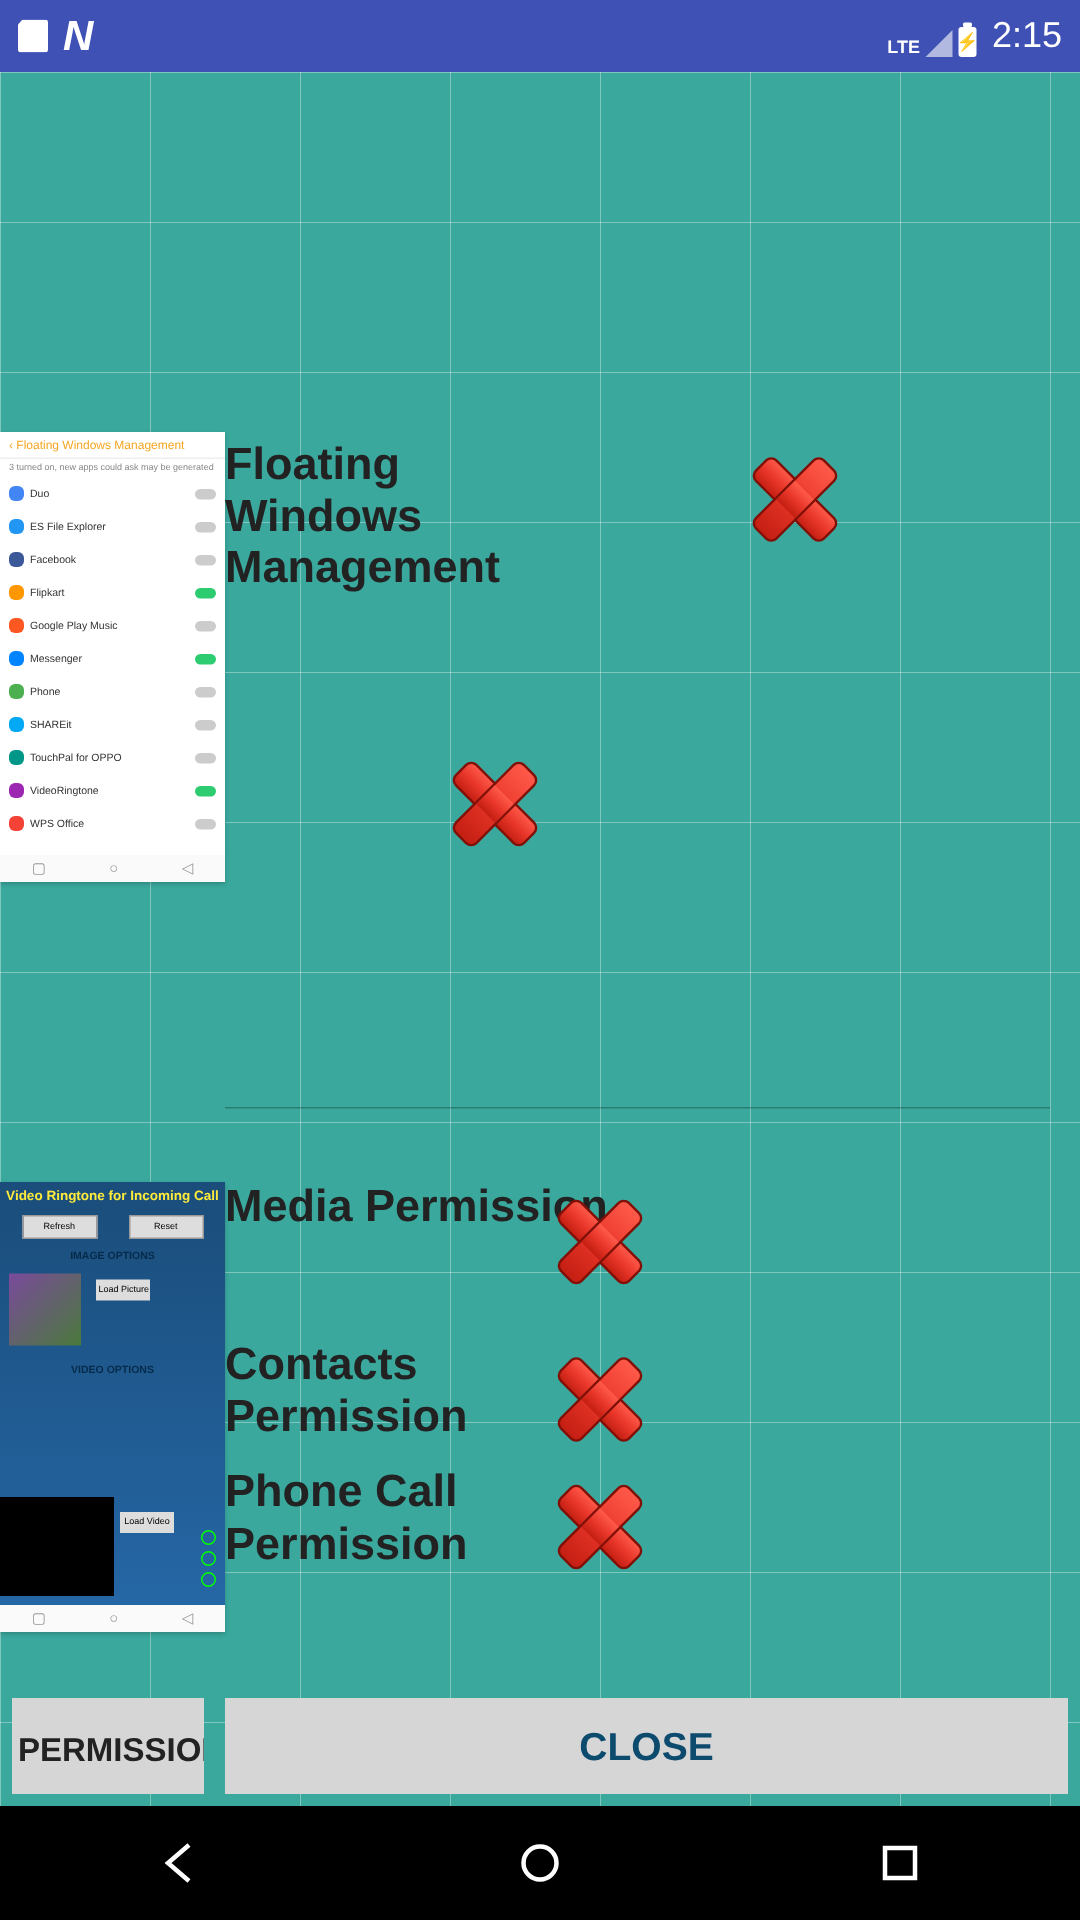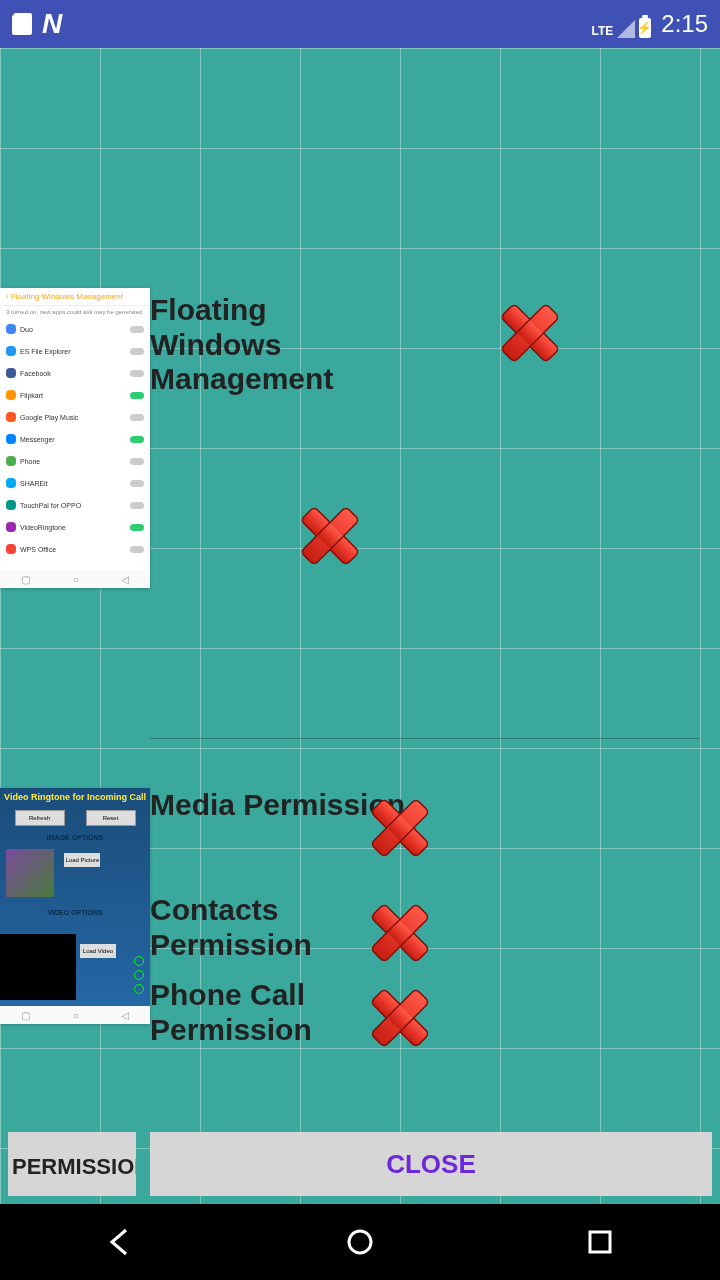--- a/index.html
+++ b/index.html
@@ -80,21 +80,21 @@
   .thumb1-row .tl { flex:1; }
   .thumb1-row .ts { width:14px; height:7px; border-radius:4px; background:#ccc; }
   .thumb1-row .ts.on { background:#2ecc71; }
   .thumb1-nav { position:absolute; bottom:0; left:0; right:0; height:18px; background:#fafafa; display:flex; justify-content:space-around; align-items:center; font-size:10px; color:#999; }
   
   .thumb2 {
     position: absolute;
     left: 0;
     top: 740px;
     width: 150px;
-    height: 236px;
+    height: 300px;
     background: linear-gradient(to bottom, #1a4d7a, #2668a8);
     box-shadow: 0 1px 3px rgba(0,0,0,0.2);
   }
   .thumb2-title { font-size:9px; color:#ffeb3b; font-weight:bold; text-align:center; padding:4px 0; }
   .thumb2-btns { display:flex; justify-content:space-around; padding:4px; }
   .thumb2-btn { width:50px; height:16px; background:#ddd; border:1px solid #999; font-size:6px; display:flex; align-items:center; justify-content:center; }
   .thumb2-label { font-size:7px; color:#052b4a; text-align:center; font-weight:bold; padding:4px 0; }
   .thumb2-img { width:48px; height:48px; background: linear-gradient(135deg,#7a4a9c,#4a7a3c); margin:4px 6px; display:inline-block; }
   .thumb2-smbtn { width:36px; height:14px; background:#ddd; font-size:6px; display:inline-flex; align-items:center; justify-content:center; vertical-align:top; margin-top:8px; }
   .thumb2-black { position:absolute; bottom:24px; left:0; width:76px; height:66px; background:#000; }
@@ -134,21 +134,21 @@
     line-height: 1.1;
     padding: 6px 4px 0 4px;
     text-align: center;
   }
   .btn-close {
     flex: 1;
     background: #d6d6d6;
     border: none;
     font-size: 26px;
     font-weight: bold;
-    color: #6d28d9;
+    color: #0c4a6e;
   }
   
   
   .navbar {
     height: 76px;
     background: #000;
     display: flex;
     align-items: center;
     justify-content: space-around;
   }

